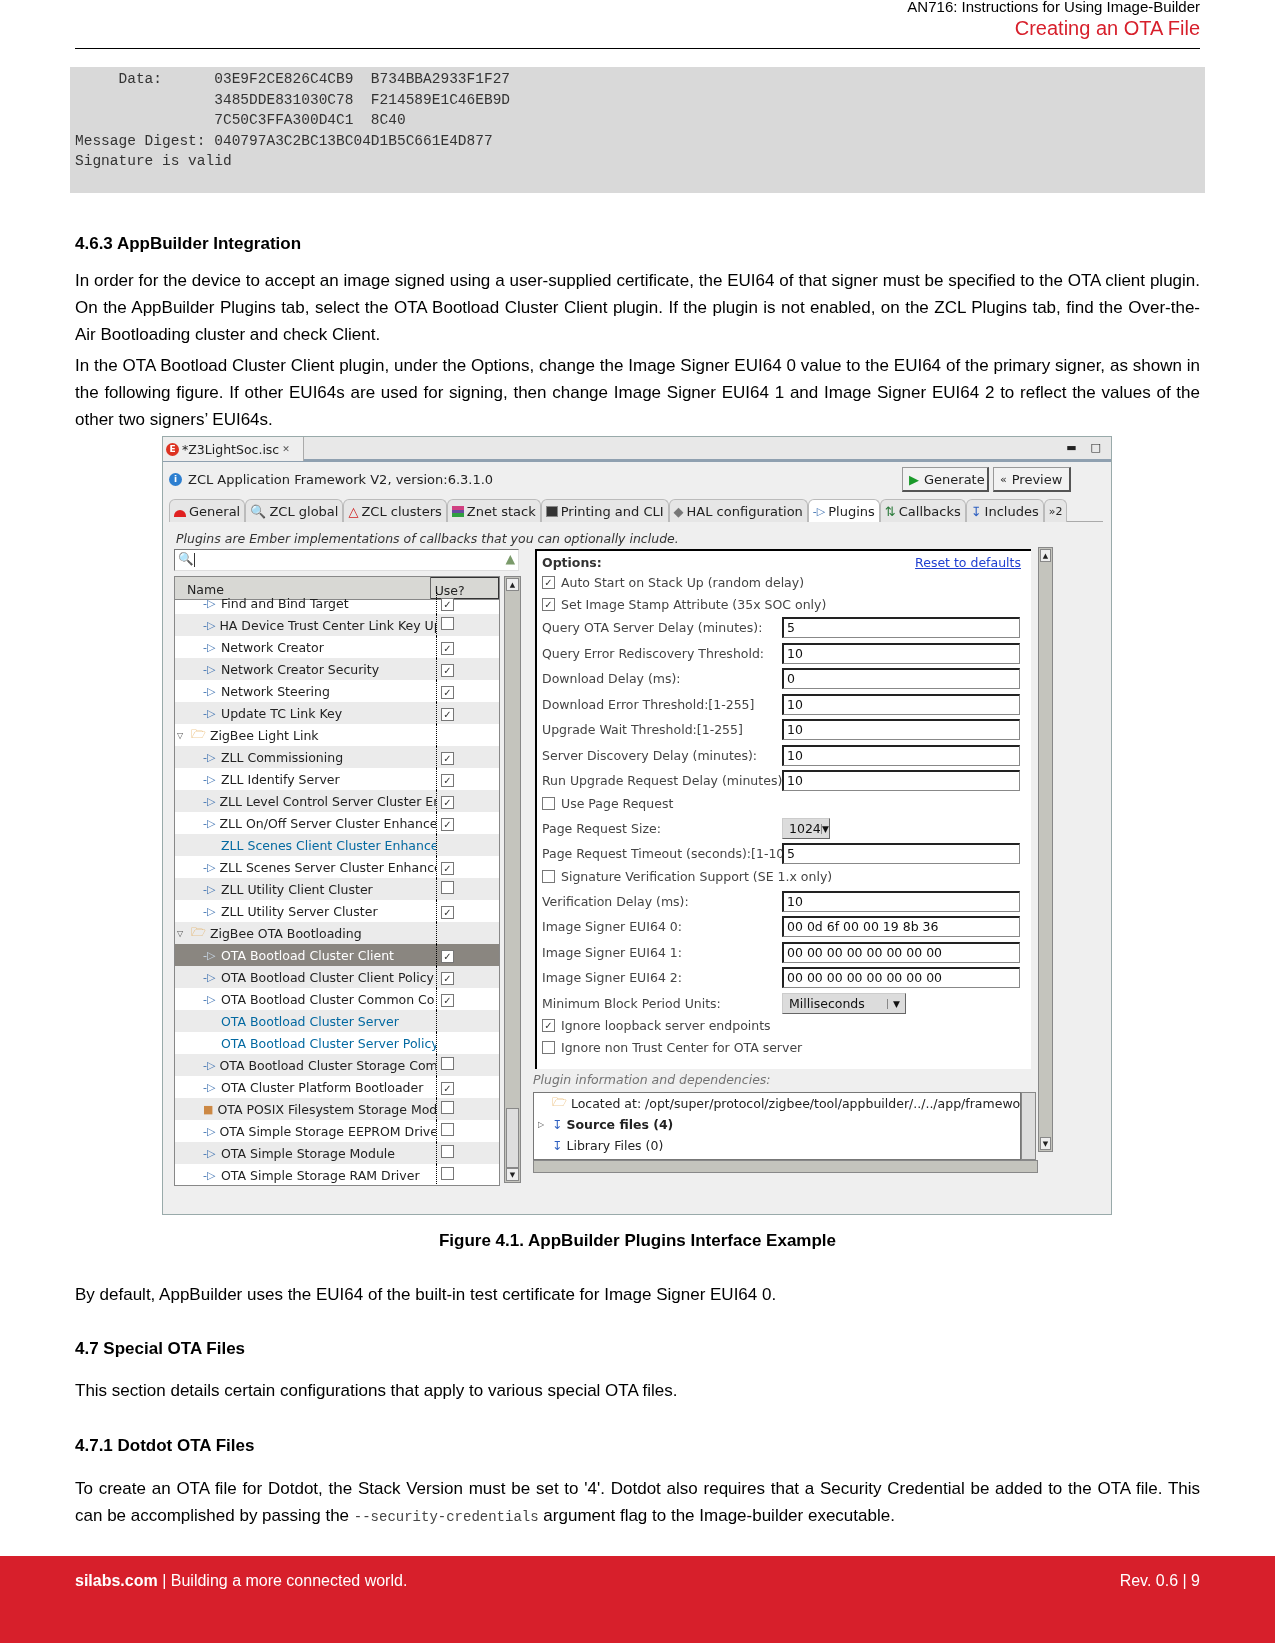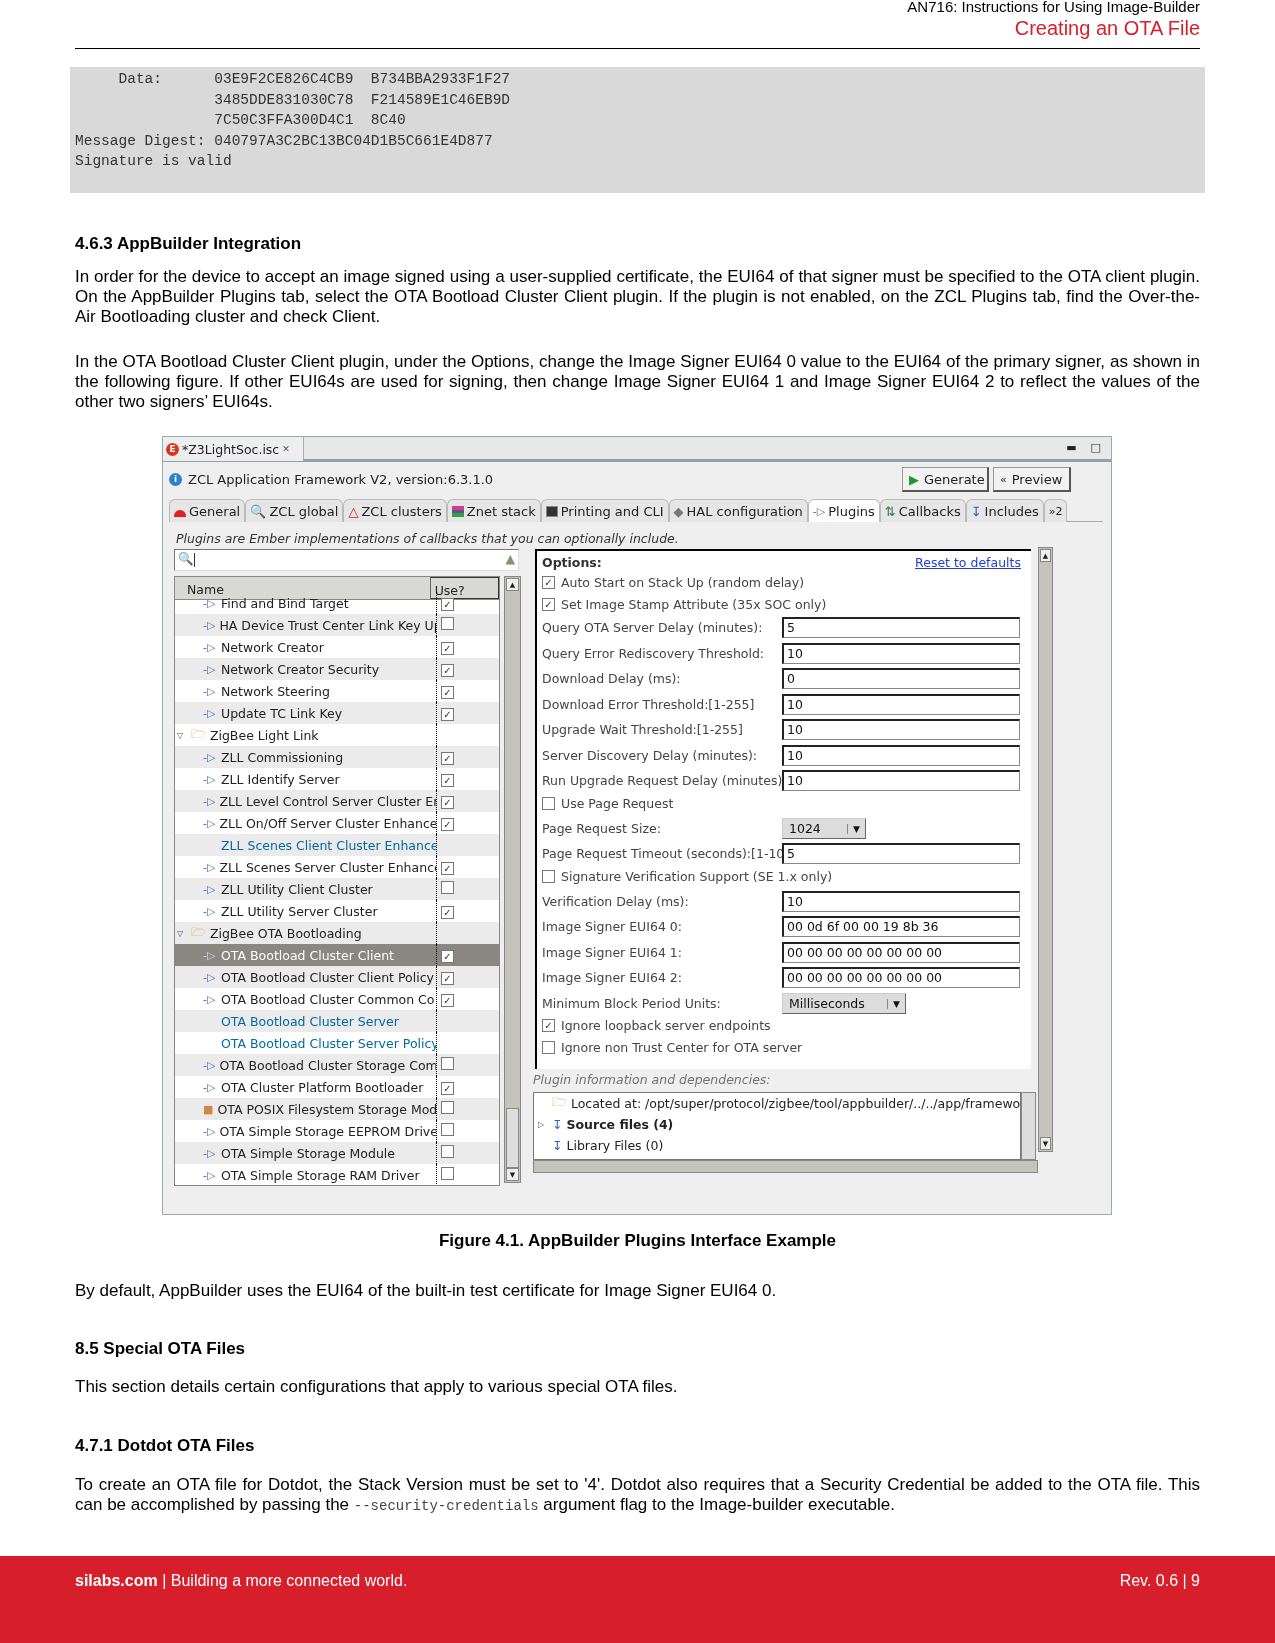--- a/index.html
+++ b/index.html
@@ -2,21 +2,21 @@
 <html><head>
 <meta charset="utf-8">
 <style>
 *{box-sizing:border-box;margin:0;padding:0}
 body{width:1275px;height:1643px;background:#fff;position:relative;font-family:"Liberation Sans",sans-serif;color:#000;overflow:hidden}
 .hdr-title{position:absolute;right:75px;top:-2px;font-size:15px;color:#000}
 .hdr-sec{position:absolute;right:75px;top:17px;font-size:20px;color:#d71f2b}
 .hdr-rule{position:absolute;left:75px;right:75px;top:48px;border-top:1px solid #000}
 .code{position:absolute;left:70px;top:67px;width:1135px;height:126px;background:#d9d9d9;padding:2px 5px;font-family:"Liberation Mono",monospace;font-size:14.5px;line-height:20.5px;color:#333;white-space:pre}
 .h3{position:absolute;left:75px;font-weight:bold;font-size:17px}
-.p{position:absolute;left:75px;width:1125px;font-size:17px;line-height:20px;text-align:justify}
+.p{position:absolute;left:75px;width:1125px;font-size:17px;line-height:27px;text-align:justify}
 .mono{font-family:"Liberation Mono",monospace;font-size:14px;color:#444}
 .caption{position:absolute;left:0;width:1275px;text-align:center;font-weight:bold;font-size:17px;top:1231px}
 .footer{position:absolute;left:0;top:1556px;width:1275px;height:87px;background:#d71f2b;color:#fff;font-size:16px}
 .footer .l{position:absolute;left:75px;top:16px}
 .footer .r{position:absolute;right:75px;top:16px}
 
 .app{position:absolute;left:162px;top:436px;width:950px;height:779px;background:#efefef;border:1px solid #9aa;font-family:"DejaVu Sans",sans-serif;font-size:12.5px;color:#222}
 .edtab{position:absolute;left:0;top:0;height:24px;width:141px;background:#eee;border-right:1px solid #aaa;display:flex;align-items:center;padding-left:3px;gap:3px}
 .eicon{width:13px;height:13px;border-radius:50%;background:#d32;color:#fff;font-size:9px;text-align:center;line-height:13px;font-weight:bold}
 .edbar{position:absolute;left:0;top:0;right:0;height:25px;background:#e8e8e8;border-bottom:3px solid #8fa0b0}
@@ -406,21 +406,21 @@
 
       <div class="orow" style="top:245px">
           <span class="cbl">
             <span class="cb"></span>
             <span>Use Page Request</span>
           </span>
         </div>
 
       <div class="orow" style="top:267px">
           <span class="lbl">Page Request Size:</span>
-          <span class="dd" style="width:84px">
+          <span class="dd" style="width:48px">
             <span>1024</span>
             <span class="arr">▼</span>
           </span>
         </div>
 
       <div class="orow" style="top:292px">
           <span class="lbl">Page Request Timeout (seconds):[1-10]</span>
           <span class="fld">5</span>
         </div>
 
@@ -493,21 +493,21 @@
     </div>
     <div class="pscroll"></div>
     <div class="hscroll"></div>
   </div>
 </div>
 
 <div class="caption">Figure 4.1.  AppBuilder Plugins Interface Example</div>
 
 <div class="p" style="top:1281px">By default, AppBuilder uses the EUI64 of the built-in test certificate for Image Signer EUI64 0.</div>
 
-<div class="h3" style="top:1339px">8.5  Special OTA Files</div>
+<div class="h3" style="top:1339px">4.7  Special OTA Files</div>
 <div class="p" style="top:1377px">This section details certain configurations that apply to various special OTA files.</div>
 
 <div class="h3" style="top:1436px">4.7.1  Dotdot OTA Files</div>
 <div class="p" style="top:1475px"><span>To create an OTA file for Dotdot, the Stack Version must be set to '4'. Dotdot also requires that a Security Credential be added to the OTA file. This can be accomplished by passing the </span><span class="mono">--security-credentials</span><span> argument flag to the Image-builder executable.</span></div>
 
 <div class="footer">
   <div class="l"><b>silabs.com</b><span> | Building a more connected world.</span></div>
   <div class="r">Rev. 0.6  |  9</div>
 </div>
 

